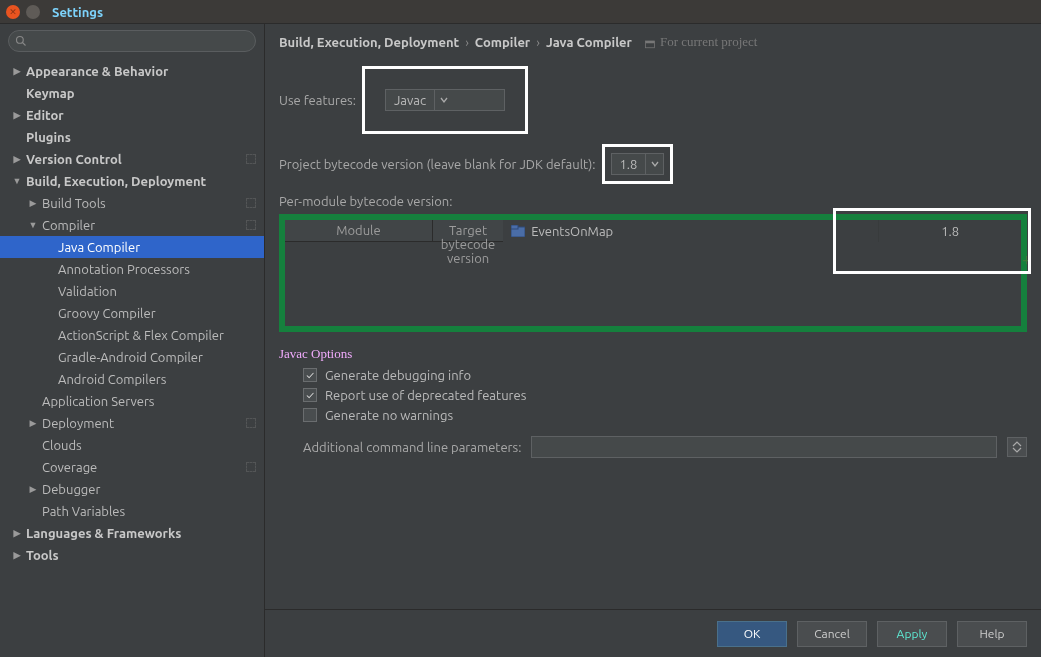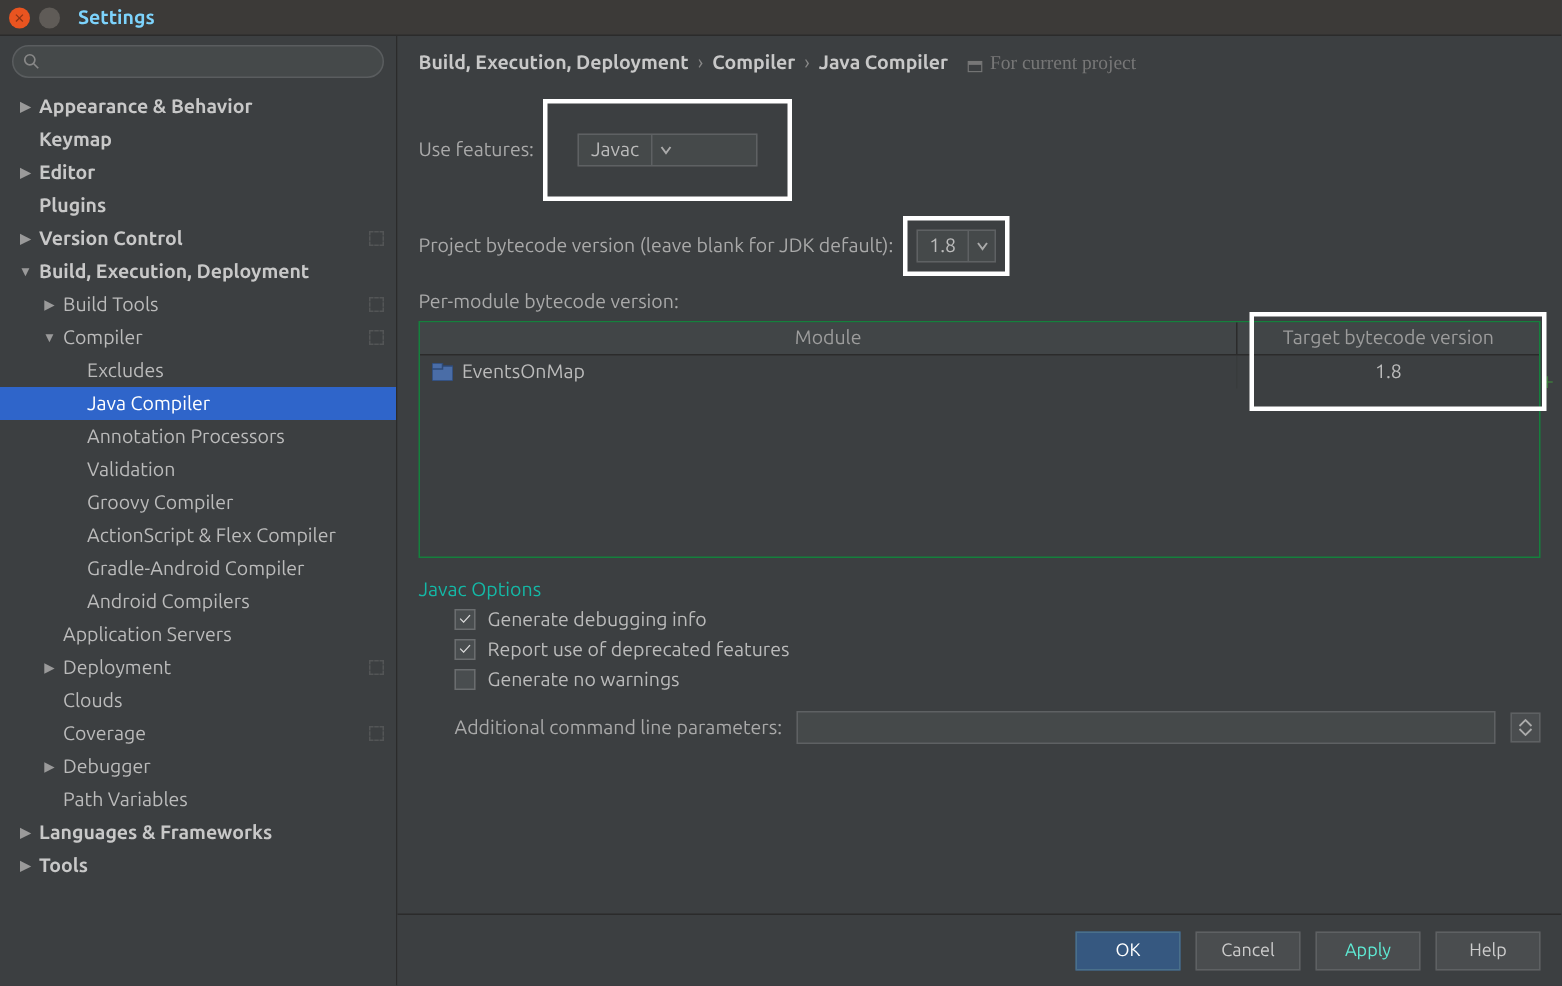--- a/index.html
+++ b/index.html
@@ -117,24 +117,24 @@
   .combo .val { padding: 0 8px; color:#bbb; }
   .combo .btn { width:18px; border-left:1px solid #5e6163; display:flex; align-items:center; justify-content:center; height:100%; }
   .combo .btn svg { width:8px; height:8px; }
 
   .hl-box { border:3px solid #fff; padding:20px; display:inline-block; }
 
   .section-label { color:#a9a9a9; margin-top:10px; }
 
   .table-wrap {
     margin-top:6px;
-    border:1px solid #15803d;
-    height:158px;
+    border:6px solid #15803d;
+    height:118px;
     display:flex;
-    flex-direction:column;
+    flex-direction:row;
     background:#3c3f41;
     position:relative;
   }
   .thead {
     display:flex;
     background:#414547;
     border-bottom:1px solid #2b2b2b;
     height:22px;
   }
   .th {
@@ -153,21 +153,21 @@
     position:absolute;
     border:3px solid #fff;
     pointer-events:none;
   }
 
   .side-handle {
     position:absolute; right:-10px; top:30px;
     color:#3d7a3d; font-size:16px;
   }
 
-  .subhead { color:#14b8a6; margin-top:14px; margin-bottom:4px; }
+  .subhead { color:#f0abfc; margin-top:14px; margin-bottom:4px;font-family:Liberation Serif, serif; }
 
   .chk-row { display:flex; align-items:center; margin:6px 0 6px 24px; gap:8px; }
   .chk {
     width:14px; height:14px; border:1px solid #6a6d6f; background:#494d4f;
     display:inline-flex; align-items:center; justify-content:center;
   }
   .chk.checked::after {
     content:"✓"; font-size:11px; color:#ddd; line-height:1;
   }
 
@@ -249,24 +249,20 @@
         </div>
         <div class="tree-item ind1">
           <span class="arrow">▶</span>
           <span>Build Tools</span>
           <span class="proj-dot"></span>
         </div>
         <div class="tree-item ind1">
           <span class="arrow">▼</span>
           <span>Compiler</span>
           <span class="proj-dot"></span>
-        </div>
-        <div class="tree-item ind2">
-          <span class="arrow" style="visibility: hidden;"></span>
-          <span>Excludes</span>
         </div>
         <div class="tree-item selected ind2">
           <span class="arrow" style="visibility: hidden;"></span>
           <span>Java Compiler</span>
         </div>
         <div class="tree-item ind2">
           <span class="arrow" style="visibility: hidden;"></span>
           <span>Annotation Processors</span>
         </div>
         <div class="tree-item ind2">

